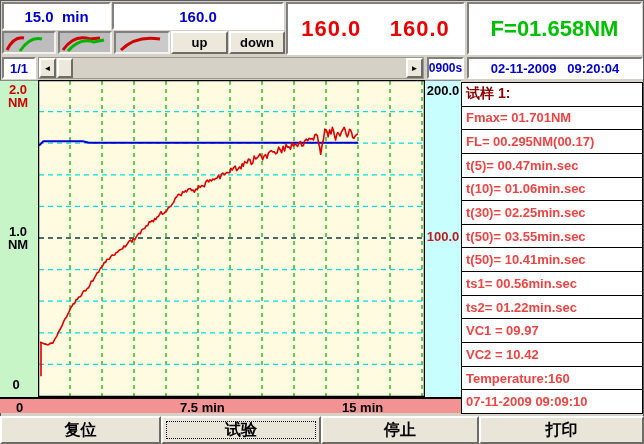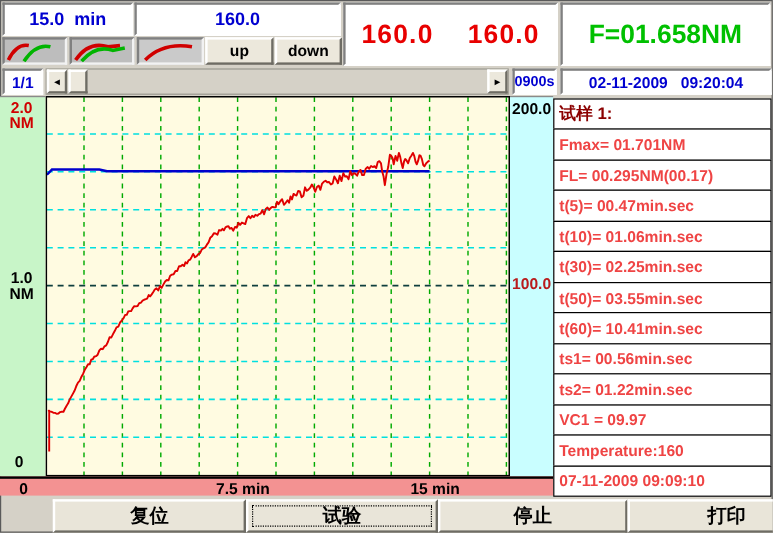--- a/index.html
+++ b/index.html
@@ -16,21 +16,21 @@
   .ctr{display:flex;align-items:center;justify-content:center;white-space:pre;}
   .bigred{color:#e80000;font-size:22px;font-weight:bold;letter-spacing:1px;}
   .biggreen{color:#00c000;font-size:22px;font-weight:bold;}
   .iconbtn{border:2px solid;border-color:#808080 #f2f2f2 #f2f2f2 #808080;background:#bdbdbd;}
   .axis-lbl{font-weight:bold;font-size:13px;line-height:13px;text-align:center;}
   .panel-row{flex:1;background:#ffffff;border:1px solid #000;margin-top:-1px;
              display:flex;align-items:center;padding-left:4px;
              color:#ef4444;font-weight:bold;font-size:13px;white-space:pre;}
   .panel-row:first-child{margin-top:0;color:#8b0000;font-size:14px;}
   .fbtn{border:2px solid;border-color:#ffffff #6e6c64 #6e6c64 #ffffff;background:#e9e5d9;
-        font-size:16px;font-weight:bold;color:#000;display:flex;align-items:center;justify-content:center;margin-left:44px;}
+        font-size:16px;font-weight:bold;color:#000;display:flex;align-items:center;justify-content:center;}
   .fbtn .focusring{position:absolute;inset:3px;border:1px dotted #000;}
   .sb-btn{border:2px solid;border-color:#ffffff #6e6c64 #6e6c64 #ffffff;background:#ece8dc;
           display:flex;align-items:center;justify-content:center;font-size:8px;color:#000;}
   .pinklbl{position:absolute;top:1px;font-size:13px;font-weight:bold;color:#000;white-space:pre;}
 </style>
 </head>
 <body>
 
 <div class="abs sunken ctr bluetxt" style="left:2px;top:2px;width:109px;height:28px;font-size:15px;">15.0  min</div>
 <div class="abs sunken ctr bluetxt" style="left:112px;top:2px;width:172px;height:28px;font-size:15px;">160.0</div>
@@ -121,24 +121,25 @@
 </div>
 
 <div class="abs" style="left:461px;top:82px;width:182px;height:332px;display:flex;flex-direction:column;">
   <div class="panel-row">试样 1:</div>
   <div class="panel-row">Fmax= 01.701NM</div>
   <div class="panel-row">FL= 00.295NM(00.17)</div>
   <div class="panel-row">t(5)= 00.47min.sec</div>
   <div class="panel-row">t(10)= 01.06min.sec</div>
   <div class="panel-row">t(30)= 02.25min.sec</div>
   <div class="panel-row">t(50)= 03.55min.sec</div>
-  <div class="panel-row">t(60)= 10.41min.sec</div>
+  <div class="panel-row">t(50)= 10.41min.sec</div>
   <div class="panel-row">ts1= 00.56min.sec</div>
   <div class="panel-row">ts2= 01.22min.sec</div>
   <div class="panel-row">VC1 = 09.97</div>
+  <div class="panel-row">VC2 = 10.42</div>
   <div class="panel-row">Temperature:160</div>
   <div class="panel-row">07-11-2009 09:09:10</div>
 </div>
 
 <div class="abs fbtn" style="left:0;top:416px;width:161px;height:28px;">复位</div>
 <div class="abs fbtn" style="left:161px;top:416px;width:160px;height:28px;">
   <span class="focusring"></span>
   <span>试验</span>
 </div>
 <div class="abs fbtn" style="left:321px;top:416px;width:158px;height:28px;">停止</div>

